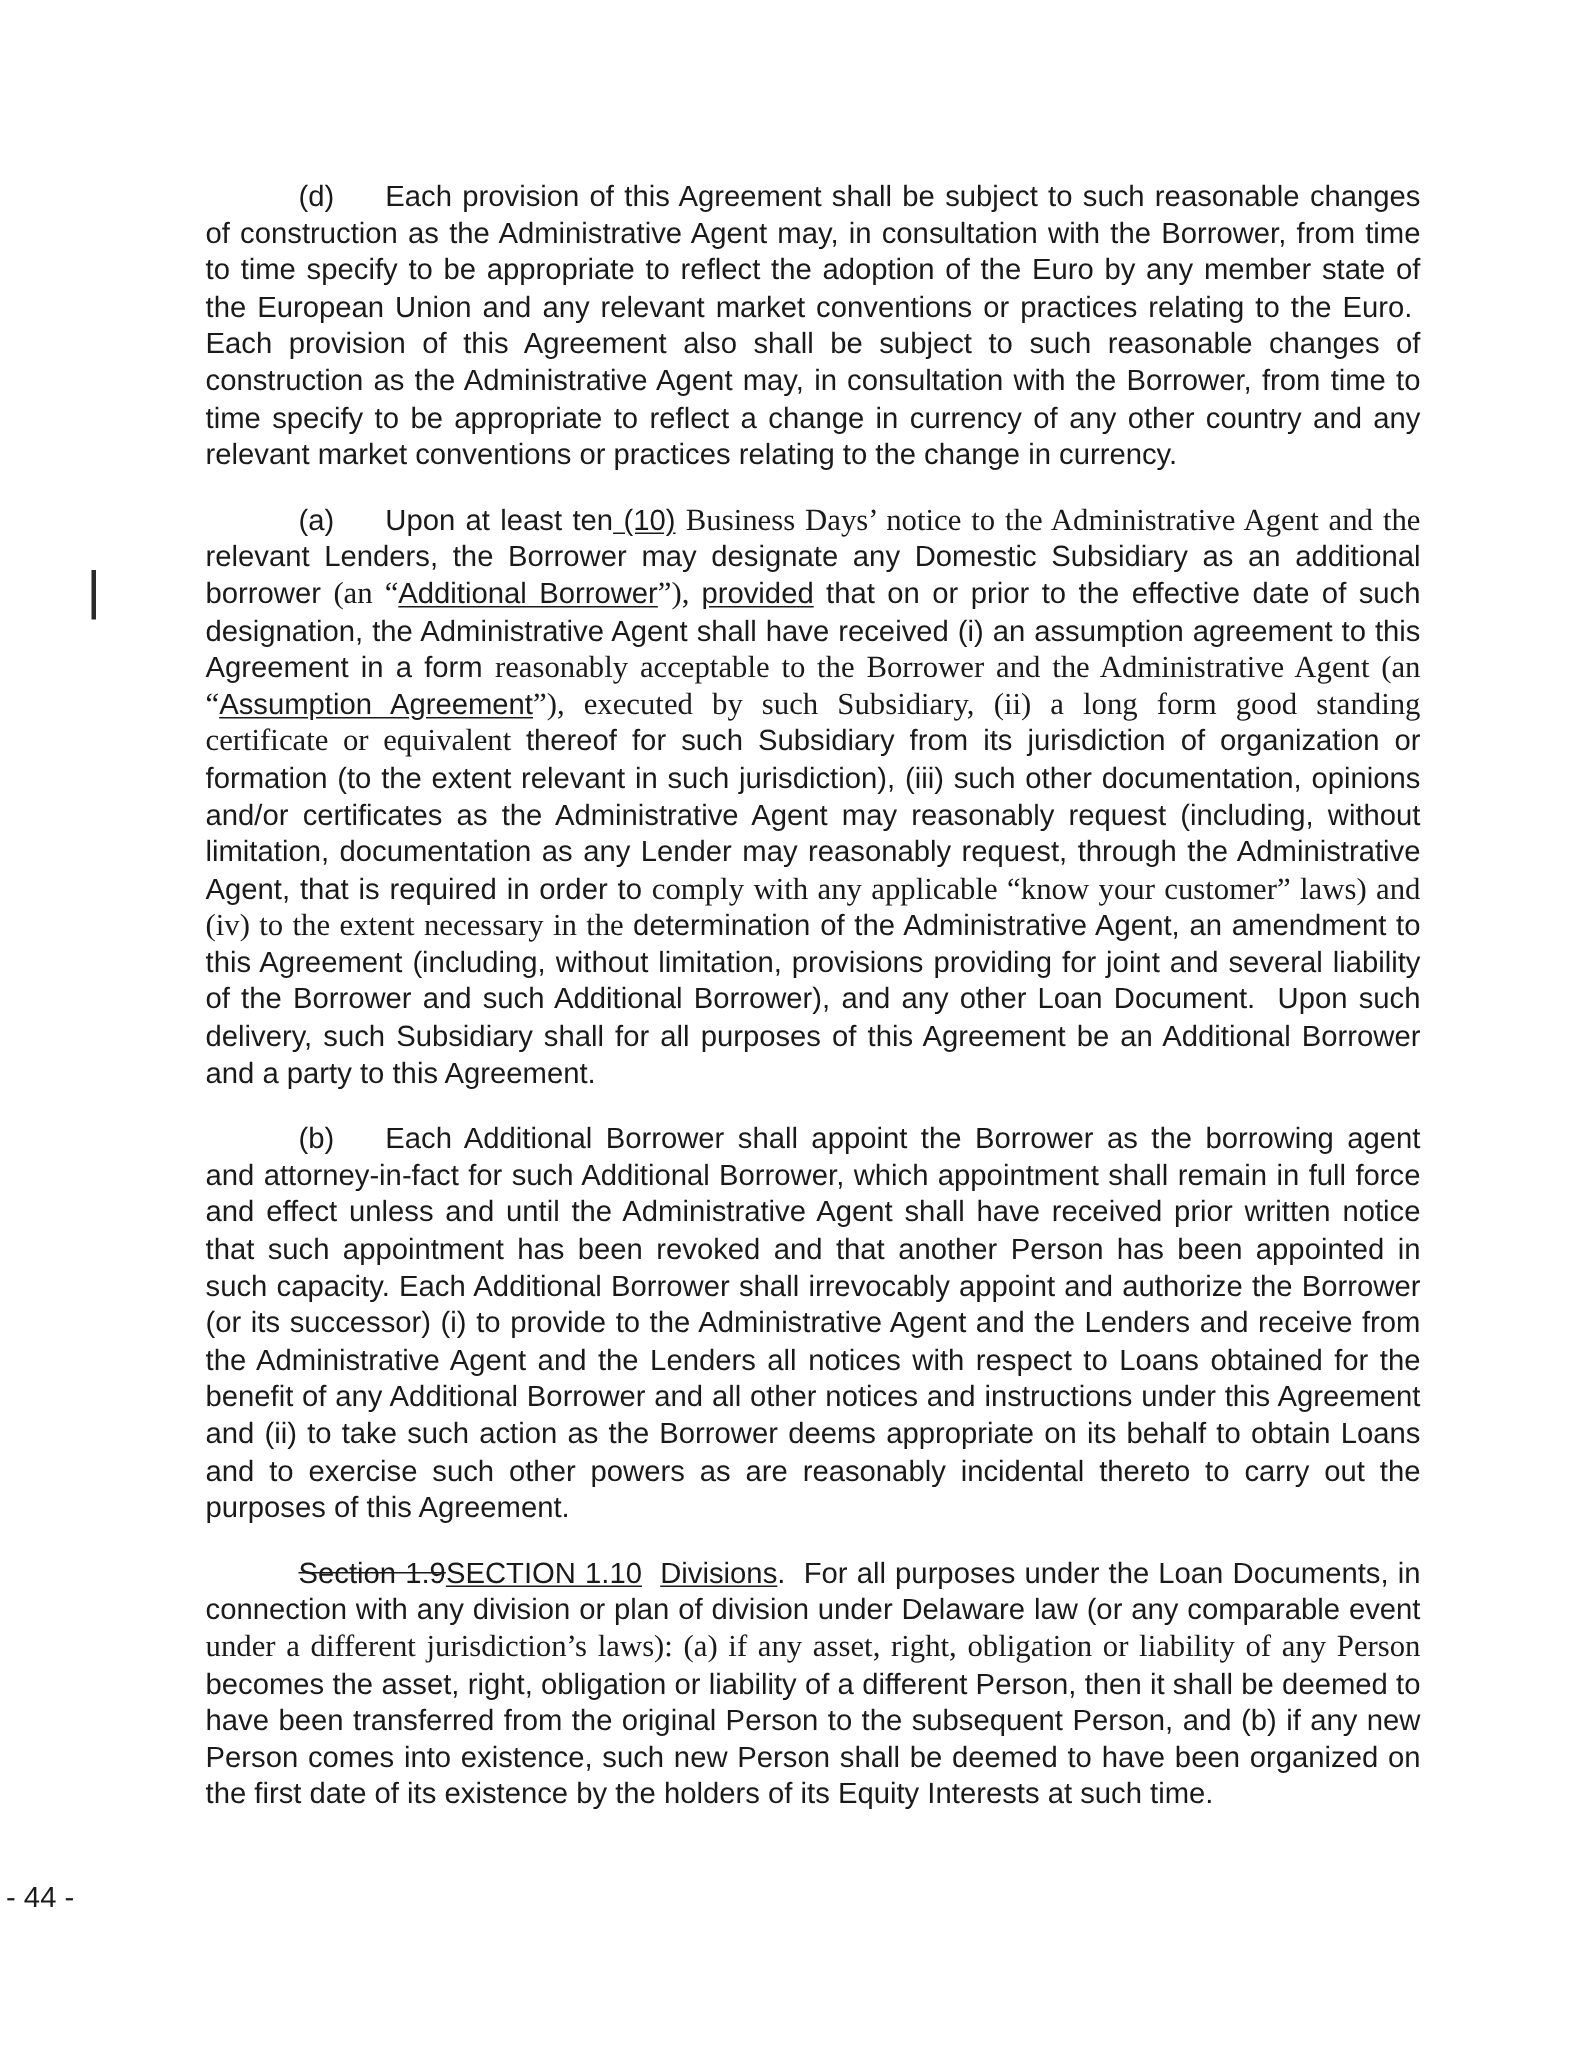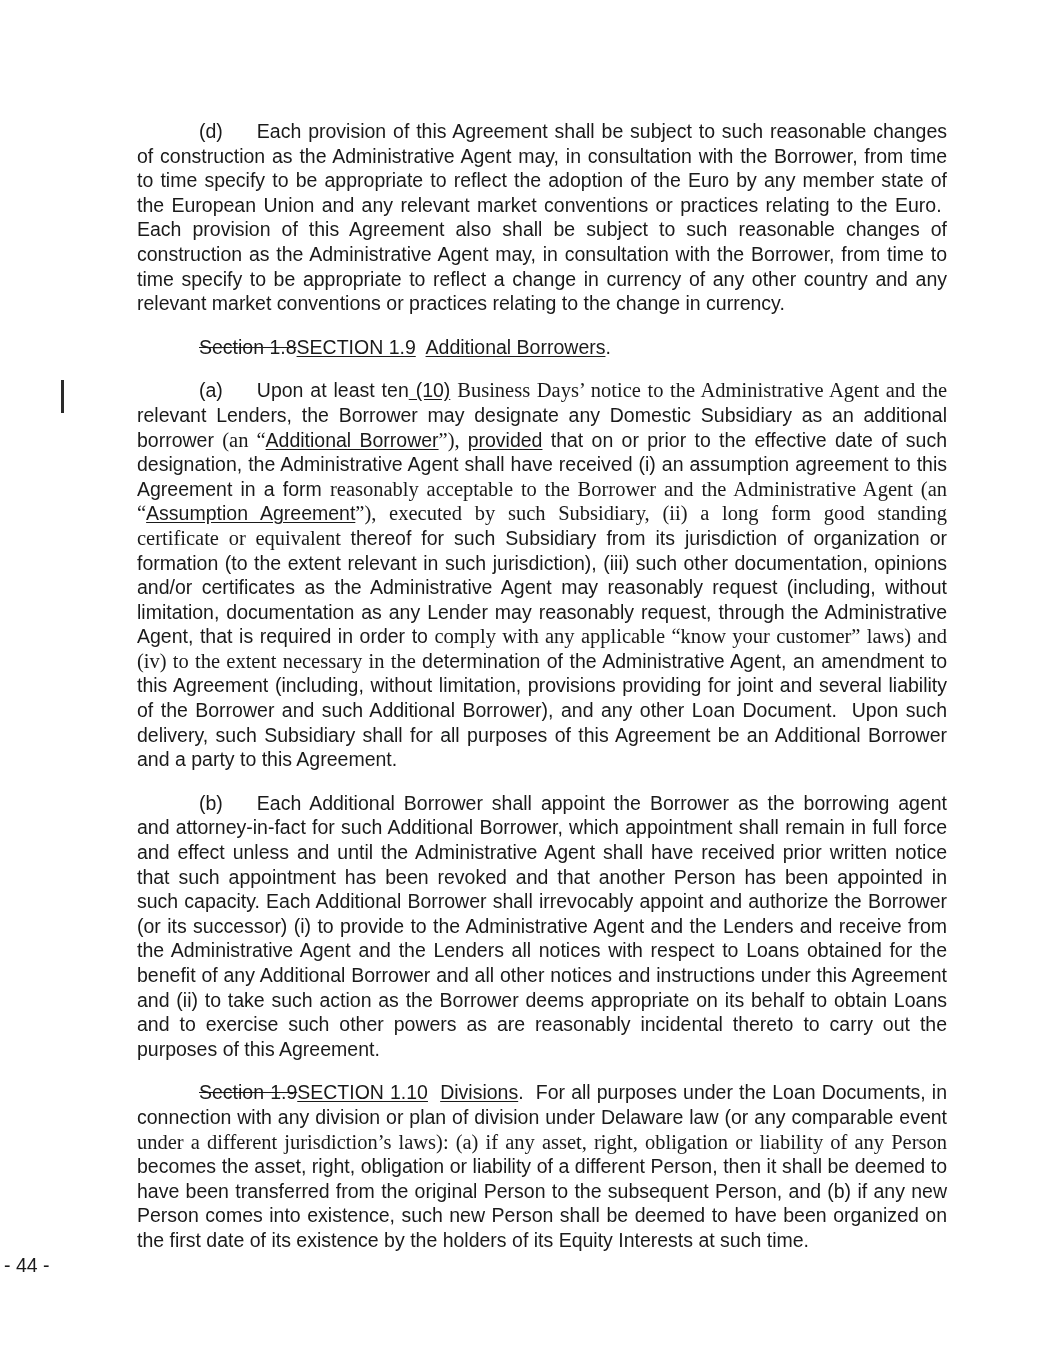--- a/index.html
+++ b/index.html
@@ -44,21 +44,20 @@
 </style>
 </head>
 <body>
 
 <div class="page">
   <div class="change-bar"></div>
 
   <div class="content">
     <p class="para"><span>(d)</span><span class="tab"></span><span>Each provision of this Agreement shall be subject to such reasonable changes of construction as the Administrative Agent may, in consultation with the Borrower, from time to time specify to be appropriate to reflect the adoption of the Euro by any member state of the European Union and any relevant market conventions or practices relating to the Euro.&nbsp; Each provision of this Agreement also shall be subject to such reasonable changes of construction as the Administrative Agent may, in consultation with the Borrower, from time to time specify to be appropriate to reflect a change in currency of any other country and any relevant market conventions or practices relating to the change in currency.</span></p>
 
-    <p class="para heading"><span class="strike">Section 1.8</span><span class="u">SECTION 1.9</span><span>&nbsp; </span><span class="u">Additional Borrowers</span><span>.</span></p>
 
     <p class="para"><span>(a)</span><span class="tab"></span><span>Upon at least ten</span><span class="u"> (10)</span><span> </span><span class="serif">Business Days’ notice to the Administrative Agent and the </span><span>relevant Lenders, the Borrower may designate any Domestic Subsidiary as an additional borrower </span><span class="serif">(an “</span><span class="u">Additional Borrower</span><span class="serif">”), </span><span class="u">provided</span><span> that on or prior to the effective date of such designation, the Administrative Agent shall have received (i) an assumption agreement to this Agreement in a form </span><span class="serif">reasonably acceptable to the Borrower and the Administrative Agent (an “</span><span class="u">Assumption Agreement</span><span class="serif">”), executed by such Subsidiary, (ii) a long form good standing certificate or equivalent </span><span>thereof for such Subsidiary from its jurisdiction of organization or formation (to the extent relevant in such jurisdiction), (iii)&nbsp;such other documentation, opinions and/or certificates as the Administrative Agent may reasonably request (including, without limitation, documentation as any Lender may reasonably request, through the Administrative Agent, that is required in order to </span><span class="serif">comply with any applicable “know your customer” laws) and (iv) to the extent necessary in the </span><span>determination of the Administrative Agent, an amendment to this Agreement (including, without limitation, provisions providing for joint and several liability of the Borrower and such Additional Borrower), and any other Loan Document.&nbsp; Upon such delivery, such Subsidiary shall for all purposes of this Agreement be an Additional Borrower and a party to this Agreement.</span></p>
 
     <p class="para"><span>(b)</span><span class="tab"></span><span>Each Additional Borrower shall appoint the Borrower as the borrowing agent and attorney-in-fact for such Additional Borrower, which appointment shall remain in full force and effect unless and until the Administrative Agent shall have received prior written notice that such appointment has been revoked and that another Person has been appointed in such capacity. Each Additional Borrower shall irrevocably appoint and authorize the Borrower (or its successor) (i) to provide to the Administrative Agent and the Lenders and receive from the Administrative Agent and the Lenders all notices with respect to Loans obtained for the benefit of any Additional Borrower and all other notices and instructions under this Agreement and (ii) to take such action as the Borrower deems appropriate on its behalf to obtain Loans and to exercise such other powers as are reasonably incidental thereto to carry out the purposes of this Agreement.</span></p>
 
     <p class="para"><span class="strike">Section 1.9</span><span class="u">SECTION 1.10</span><span>&nbsp; </span><span class="u">Divisions</span><span>.&nbsp; For all purposes under the Loan Documents, in connection with any division or plan of division under Delaware law (or any comparable event </span><span class="serif">under a different jurisdiction’s laws): (a) if any asset, right, obligation or liability of any Person </span><span>becomes the asset, right, obligation or liability of a different Person, then it shall be deemed to have been transferred from the original Person to the subsequent Person, and (b) if any new Person comes into existence, such new Person shall be deemed to have been organized on the first date of its existence by the holders of its Equity Interests at such time.</span></p>
   </div>
 
   <div class="page-number">- 44 -</div>
 </div>

